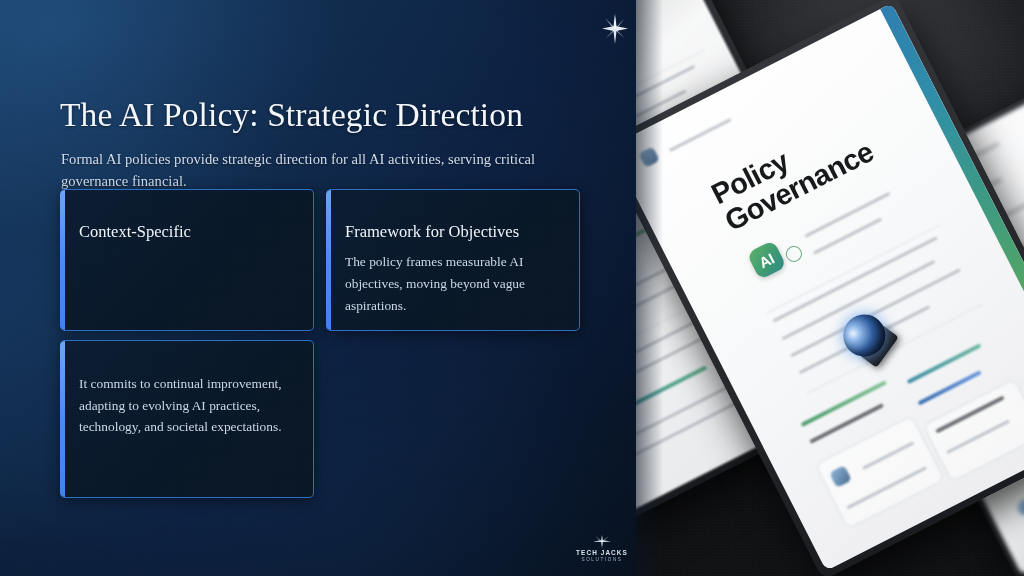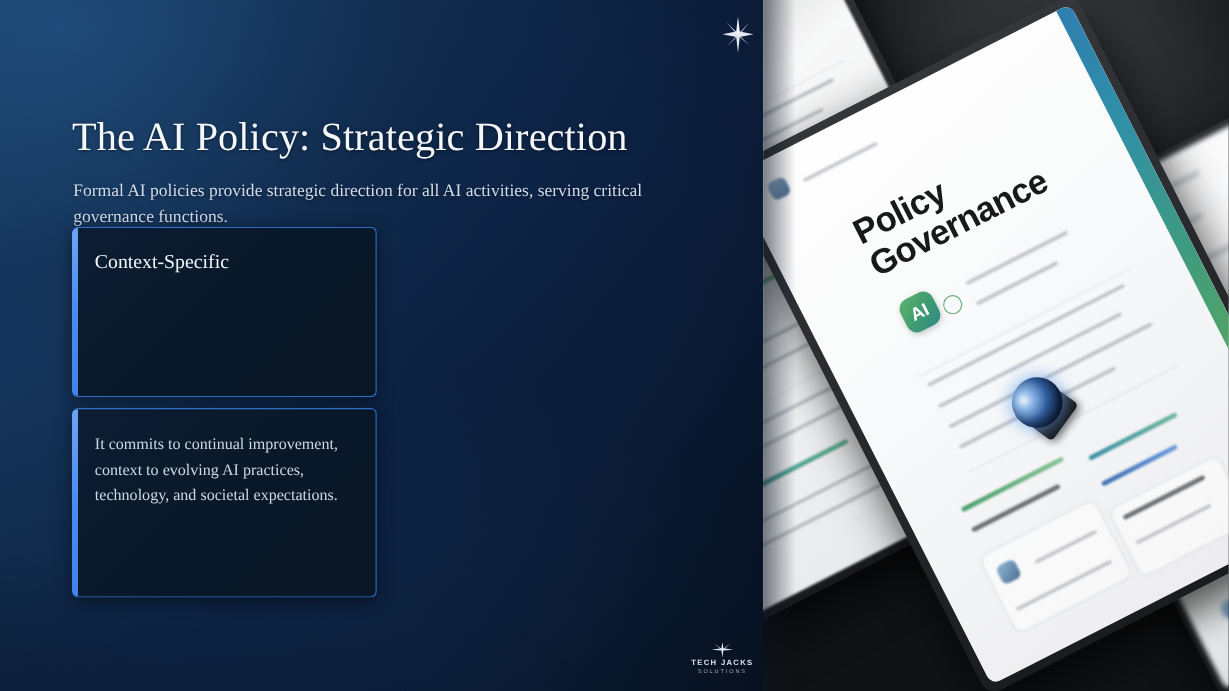--- a/index.html
+++ b/index.html
@@ -62,21 +62,21 @@
   .card::after{
     content:"";position:absolute;inset:0;pointer-events:none;opacity:.45;
     background-image:radial-gradient(rgba(255,255,255,.04) .5px, rgba(0,0,0,0) .5px);
     background-size:3px 3px;
   }
   .card-accent{
     position:absolute;left:0;top:0;bottom:0;width:5px;
     background:linear-gradient(180deg,#6ba4f8 0%,#4b8bf0 50%,#4083ea 100%);
     border-radius:4px 0 0 4px;
   }
-  .card-inner{position:relative;z-index:2;padding:18px 20px 16px 19px;}
+  .card-inner{position:relative;z-index:2;padding:32px 20px 16px 19px;}
   .card-title{
     font-size:16.5px;line-height:1.22;color:#f2f6fb;margin:0 0 9px 0;font-weight:400;
   }
   .card-body{
     font-size:13.4px;line-height:1.62;color:#ccd8e8;margin:0;
   }
 
   #card-0{left:60px;top:189px;width:253px;height:140px;}
   #card-1{left:326px;top:189px;width:253px;height:140px;}
   #card-2{left:60px;top:340px;width:253px;height:156px;}
@@ -229,34 +229,41 @@
         <path d="M13 0 L14.5 12.3 L26 14.6 L14.5 16.9 L13 30 L11.5 16.9 L0 14.6 L11.5 12.3 Z" fill="#f4f8ff" opacity="0.93"></path>
         <path d="M13 2 L13.7 13.4 L13 15 L12.3 13.4 Z" fill="#ffffff"></path>
         <path d="M3.2 4.2 L12.4 13.6 L11.6 14.4 Z" fill="#e6eefc" opacity="0.85"></path>
         <path d="M22.8 24.2 L14.2 15.4 L13.4 16.2 Z" fill="#e6eefc" opacity="0.7"></path>
         <path d="M22.4 4.6 L14.0 13.8 L14.8 14.6 Z" fill="#e6eefc" opacity="0.75"></path>
         <path d="M3.6 24.6 L12.0 15.6 L12.8 16.4 Z" fill="#e6eefc" opacity="0.6"></path>
       </svg>
     </div>
 
     <h1 class="title">The AI Policy: Strategic Direction</h1>
-    <p class="subtitle">Formal AI policies provide strategic direction for all AI activities, serving critical governance functions.</p>
+    <p class="subtitle">Formal AI policies provide strategic direction for all AI activities, serving critical governance financial.</p>
 
     <div class="card" id="card-0">
       <div class="card-accent"></div>
       <div class="card-inner">
         <div class="card-title">Context-Specific</div>
       </div>
     </div>
 
+    <div class="card" id="card-1">
+      <div class="card-accent"></div>
+      <div class="card-inner">
+        <div class="card-title">Framework for Objectives</div>
+        <div class="card-body">The policy frames measurable AI objectives, moving beyond vague aspirations.</div>
+      </div>
+    </div>
 
     <div class="card" id="card-2">
       <div class="card-accent"></div>
       <div class="card-inner">
-        <div class="card-body">It commits to continual improvement, context to evolving AI practices, technology, and societal expectations.</div>
+        <div class="card-body">It commits to continual improvement, adapting to evolving AI practices, technology, and societal expectations.</div>
       </div>
     </div>
 
     <div class="logo">
       <svg class="logo-star" width="18" height="13" viewBox="0 0 18 13">
         <path d="M9 0 L9.8 5.2 L18 6.5 L9.8 7.0 L9 13 L8.2 7.0 L0 6.5 L8.2 5.2 Z" fill="#e4ecf6"></path>
         <path d="M2.4 1.2 L8.4 5.9 L7.9 6.4 Z" fill="#cfdaea"></path>
         <path d="M15.6 1.2 L9.6 5.9 L10.1 6.4 Z" fill="#cfdaea"></path>
       </svg>
       <div class="logo-l1">TECH JACKS</div>

